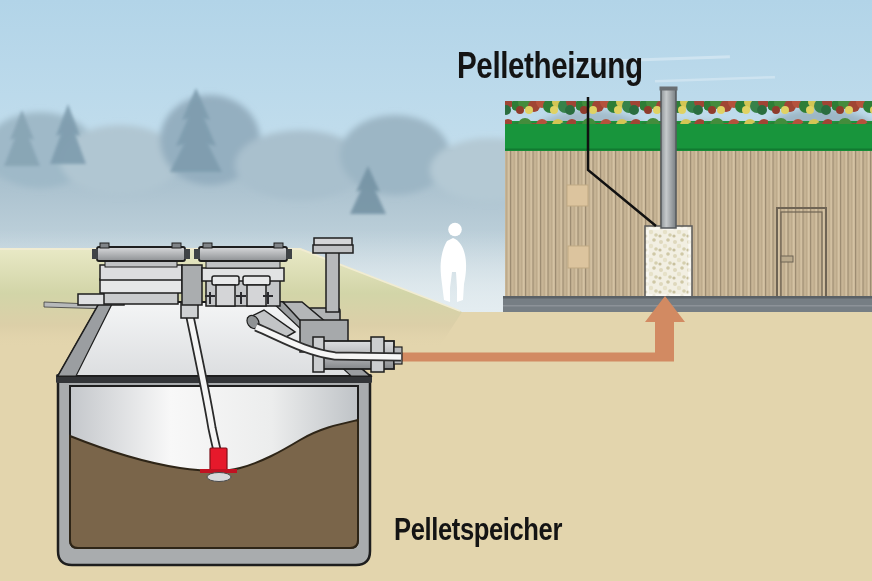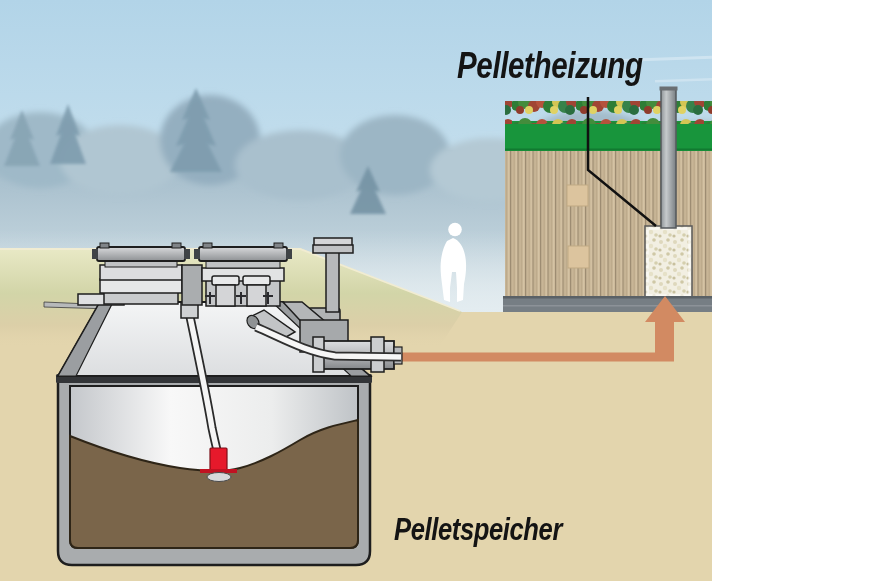--- a/index.html
+++ b/index.html
@@ -1,19 +1,18 @@
 <!DOCTYPE html>
 <html><head>
 <meta charset="utf-8">
 <style>
   html,body { margin:0; padding:0; background:#ffffff; }
   #stage {
-    position:relative; width:712px; height:581px; overflow:hidden;
+    position:relative; width:872px; height:581px; overflow:hidden;
     font-family:"Liberation Sans", sans-serif;
-    font-style:italic;
   }
   #scene { position:absolute; left:0; top:0; }
   .label {
     position:absolute; font-family:"Liberation Sans", sans-serif;
     font-weight:700; color:#141414; line-height:1;
     transform-origin:left top; transform:scaleX(.8);
     letter-spacing:-.5px; white-space:nowrap;
   }
   #lbl-heizung  { left:457px; top:47px;  font-size:37px; }
   #lbl-speicher { left:394px; top:513px; font-size:32px; }

